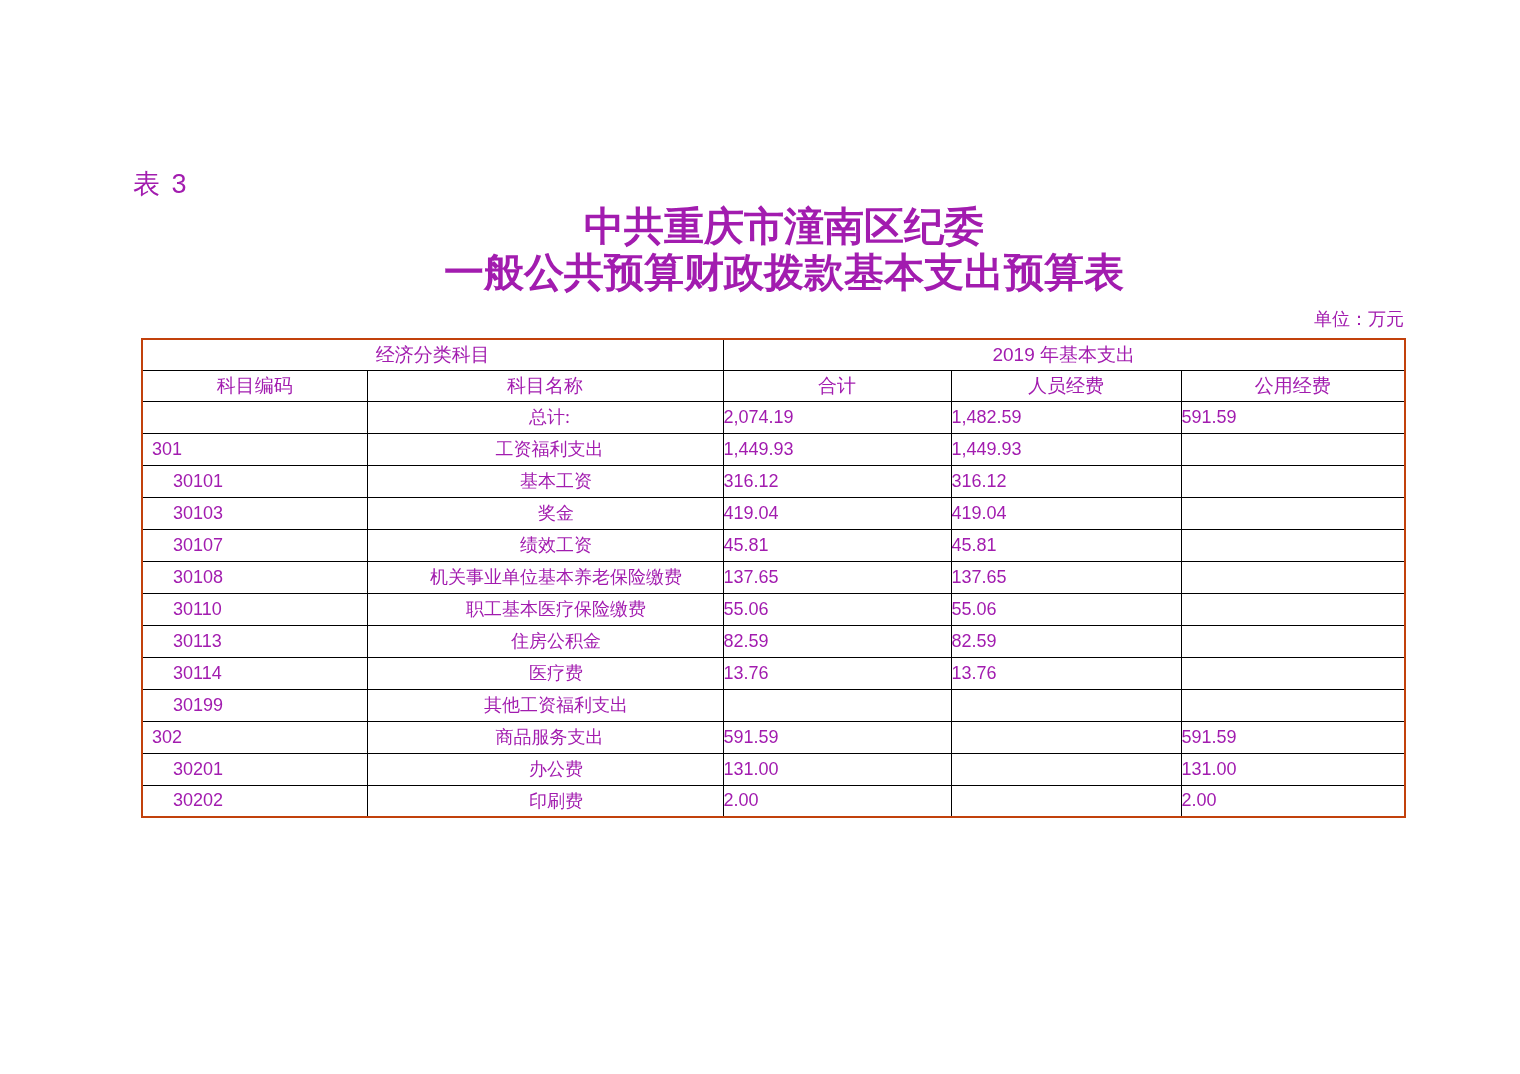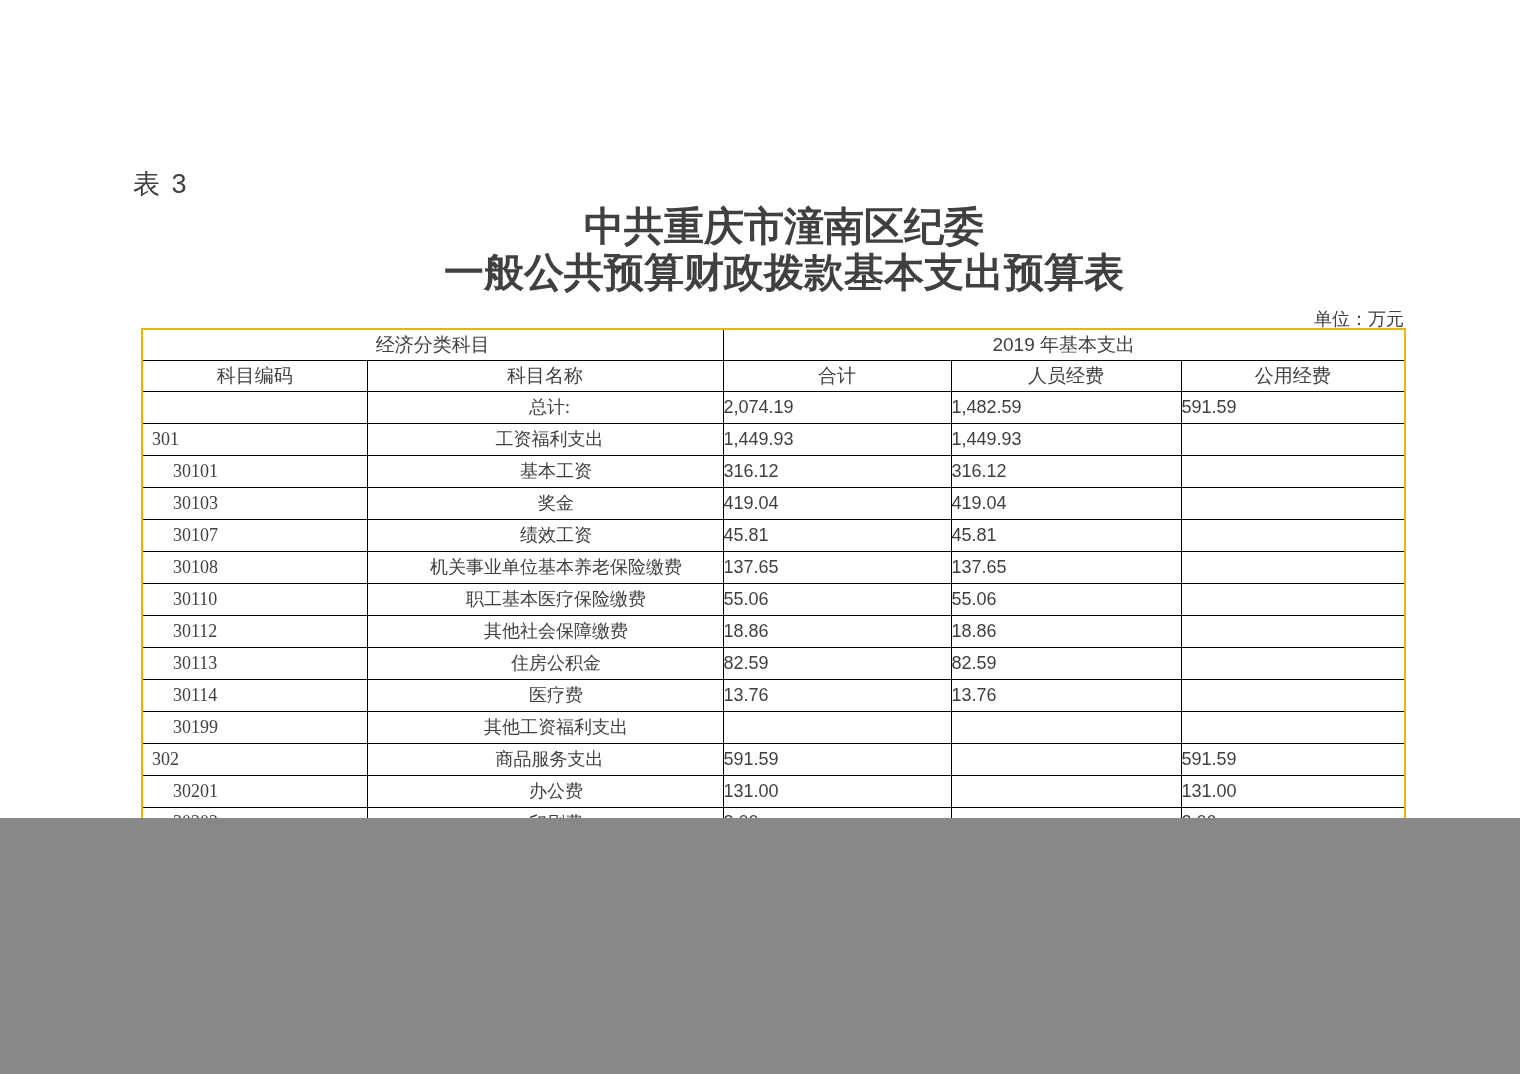--- a/index.html
+++ b/index.html
@@ -1,24 +1,24 @@
 <!DOCTYPE html>
 <html lang="zh"><head>
 <meta charset="utf-8">
 <style>
   * { margin: 0; padding: 0; box-sizing: border-box; }
   html, body { background: #888; }
   .page {
     position: relative;
     width: 1520px;
-    height: 818px;
+    height: 1074px;
     background: #ffffff;
     margin: 0 auto;
     overflow: hidden;
-    color: #404040;
+    color: #a21caf;
     font-family: "Liberation Sans", sans-serif;
   }
   .table-label {
     position: absolute;
     left: 133px;
     top: 166px;
     font-size: 27px;
     font-weight: 500;
     letter-spacing: 2px;
     font-family: "Liberation Sans", sans-serif;
@@ -39,43 +39,43 @@
     top: 307px;
     left: 1104px;
     width: 300px;
     text-align: right;
     font-size: 18px;
     font-family: "Liberation Serif", serif;
   }
   table.budget {
     position: absolute;
     left: 141px;
-    top: 328px;
+    top: 338px;
     width: 1263px;
     border-collapse: collapse;
     table-layout: fixed;
-    border: 2px solid #eab308;
+    border: 2px solid #c2410c;
   }
   table.budget th, table.budget td {
     border: 1px solid #000;
     height: 32px;
     font-size: 18px;
     vertical-align: middle;
     white-space: nowrap;
     overflow: hidden;
   }
   table.budget thead th {
     font-family: "Liberation Sans", sans-serif;
     font-weight: 500;
     text-align: center;
     font-size: 19px;
     height: 31px;
   }
   td.code {
-    font-family: Liberation Serif, serif;
+    font-family: Liberation Sans, sans-serif;
     text-align: left;
     padding-left: 9px;
     font-size: 19px;
     margin-top: 32px;
   }
   td.name {
     font-family: "Liberation Serif", serif;
     text-align: center;
     padding-left: 9px;
   }
@@ -167,27 +167,20 @@
           <td class="num"></td>
         </tr>
         <tr>
           <td class="code ind">30110</td>
           <td class="name ind">职工基本医疗保险缴费</td>
           <td class="num">55.06</td>
           <td class="num">55.06</td>
           <td class="num"></td>
         </tr>
         <tr>
-          <td class="code ind">30112</td>
-          <td class="name ind">其他社会保障缴费</td>
-          <td class="num">18.86</td>
-          <td class="num">18.86</td>
-          <td class="num"></td>
-        </tr>
-        <tr>
           <td class="code ind">30113</td>
           <td class="name ind">住房公积金</td>
           <td class="num">82.59</td>
           <td class="num">82.59</td>
           <td class="num"></td>
         </tr>
         <tr>
           <td class="code ind">30114</td>
           <td class="name ind">医疗费</td>
           <td class="num">13.76</td>

